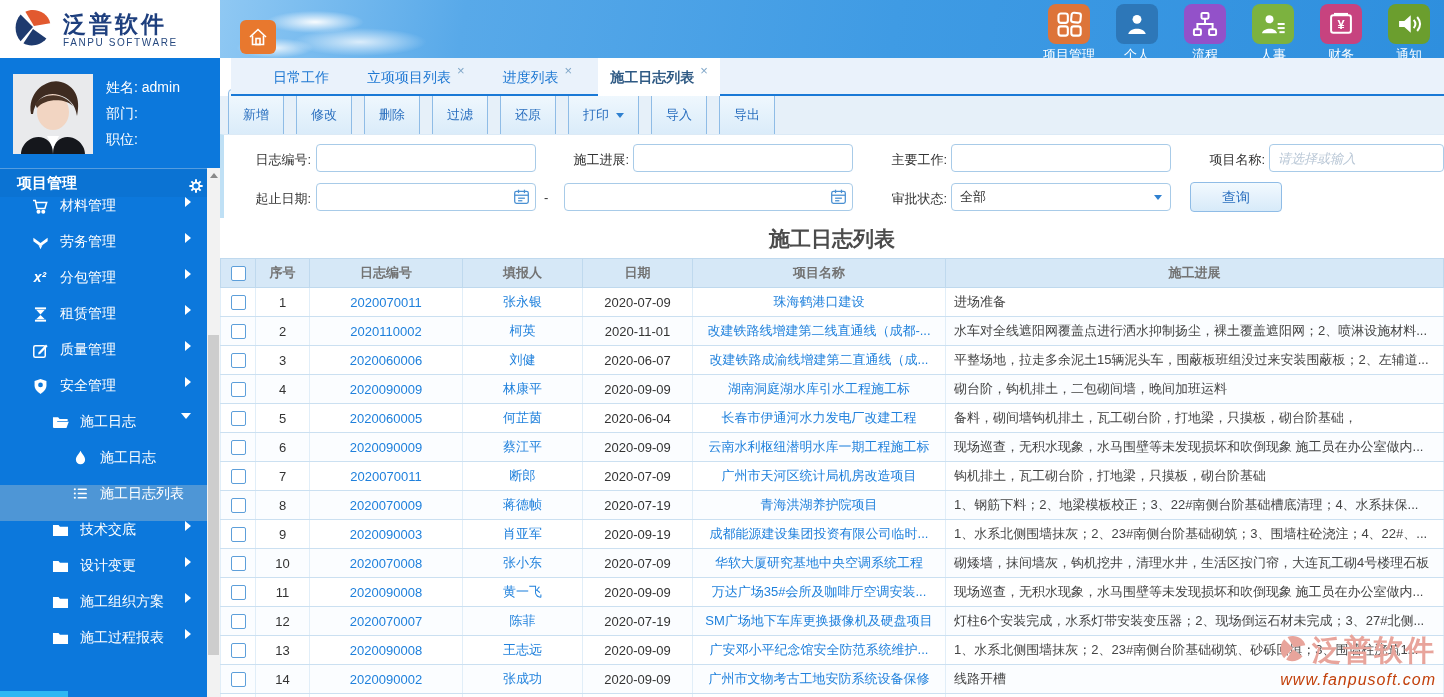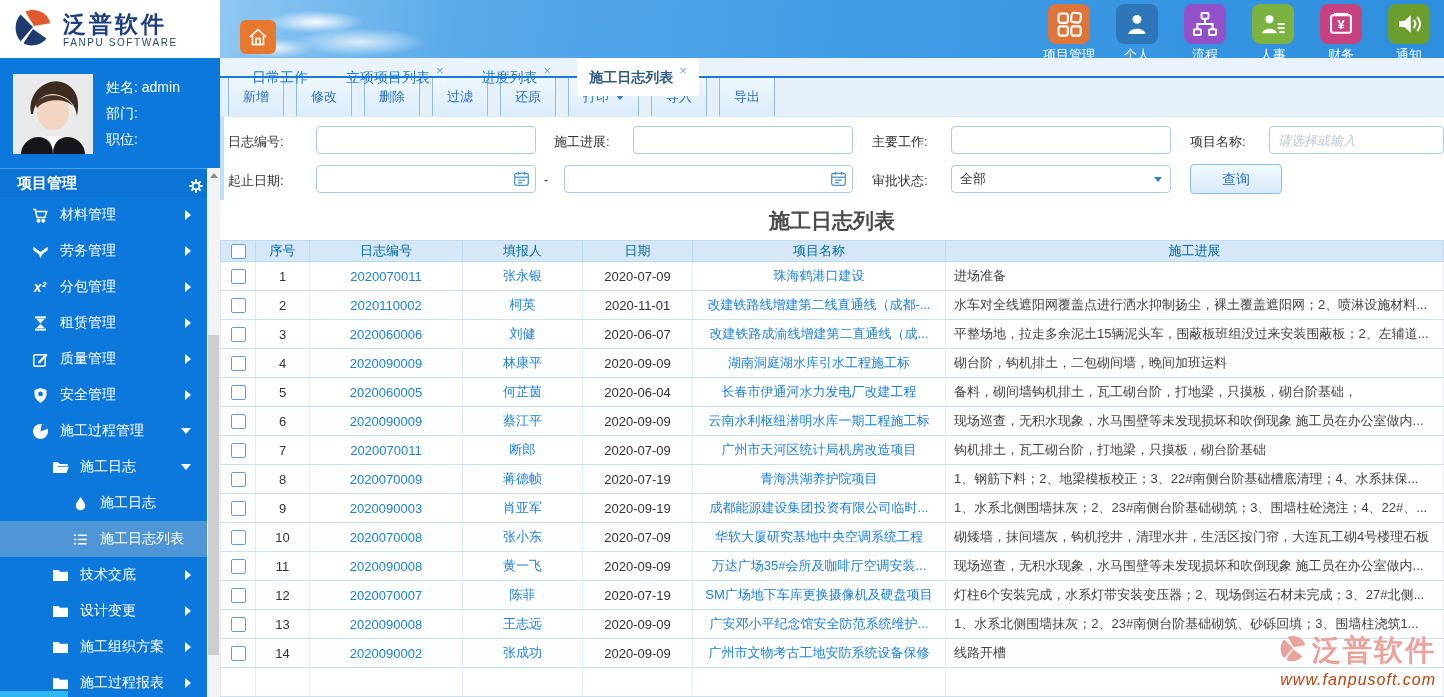--- a/index.html
+++ b/index.html
@@ -25,63 +25,63 @@
   .navicon .nic { width:42px; height:40px; border-radius:8px; margin:0 auto 2px; display:flex; align-items:center; justify-content:center; }
 
   
   .sidebar { position:absolute; top:58px; left:0; width:220px; height:639px; background:#0C78DC; overflow:hidden; }
   .userpanel { position:absolute; top:0; left:0; width:100%; height:110px; }
   .avatar { position:absolute; left:13px; top:16px; width:80px; height:80px; background:#E9EAEC; overflow:hidden; }
   .userlines { position:absolute; left:106px; top:16px; color:#fff; font-size:14px; line-height:26px; }
   .section { position:absolute; top:110px; left:0; width:100%; height:29px; line-height:28px; color:#fff; font-weight:bold; font-size:15px; padding-left:17px; border-top:1px solid rgba(255,255,255,.3); background:rgba(0,0,0,.04); }
   .section .gear { position:absolute; right:16px; top:6px; }
   .menu { position:absolute; top:139px; left:0; width:207px; bottom:0; }
-  .mi { position:relative; height:36px; display:flex; align-items:center; color:#fff; font-size:14px; cursor:pointer; }
+  .mi { position:relative; height:36px; display:flex; align-items:flex-start; color:#fff; font-size:14px; cursor:pointer; }
   .mi .mic { width:20px; display:flex; justify-content:center; margin-right:10px; }
   .mi.l0 { padding-left:30px; }
   .mi.l1 { padding-left:50px; }
   .mi.l2 { padding-left:70px; }
   .mi.sel { background:#4E96D6; }
   .mi .marr { position:absolute; right:16px; }
   .arr-r { width:0; height:0; border-left:6px solid #fff; border-top:5px solid transparent; border-bottom:5px solid transparent; }
   .arr-d { width:0; height:0; border-top:6px solid #fff; border-left:5px solid transparent; border-right:5px solid transparent; }
   .x2glyph { color:#fff; font-weight:bold; font-size:14px; font-style:italic; }
   
   .sb-lane { position:absolute; top:110px; right:0; bottom:0; width:13px; background:#F2F2F2; }
   .sb-up { position:absolute; top:0; left:0; width:13px; height:14px; background:#F2F2F2; display:flex; align-items:center; justify-content:center; }
   .sb-up i { width:0; height:0; border-bottom:5px solid #8A8A8A; border-left:4px solid transparent; border-right:4px solid transparent; }
   .sb-thumb { position:absolute; top:167px; left:1px; width:11px; height:320px; background:#CDCDCD; }
   .corner-strip { position:absolute; left:0; bottom:0; width:68px; height:6px; background:#2FB7F3; }
 
   
   .main { position:absolute; top:58px; left:220px; right:0; bottom:0; background:#fff; overflow:hidden; }
-  .tabbar { position:relative; height:20px; background:#EAF2FB; display:flex; padding-left:20px; }
+  .tabbar { position:relative; height:38px; background:#EAF2FB; display:flex; padding-left:30px;margin-left:11px; }
   .tabbar::after { content:""; position:absolute; left:0; right:0; bottom:0; height:2px; background:#1A79D6; z-index:1; }
   .tab { position:relative; z-index:2; height:38px; line-height:36px; padding:0 12px; margin-right:14px; font-size:14px; color:#2079D3; cursor:pointer; display:flex; align-items:center; gap:4px; }
   .tab.active { background:#fff; color:#2F5A84; font-weight:bold; z-index:3; }
   .tab .closex { font-size:13px; color:#7FA6C8; margin-left:2px; position:relative; top:-6px; font-weight:normal; }
   .toolbar { height:38px; background:#E6F0F9; display:flex; align-items:center; gap:12px; padding-left:8px; }
   .tbtn { padding:16px 14px; border:1px solid #8FBCE6; border-radius:4px; background:linear-gradient(#F2F9FE,#D7EAF9); color:#2A6FBF; font-size:13px; cursor:pointer; display:flex; align-items:center; }
   .caret { width:0; height:0; border-top:5px solid #2F80D0; border-left:4px solid transparent; border-right:4px solid transparent; margin-left:7px; display:inline-block; }
 
   .filter { position:relative; height:84px; background:#fff; border-left:4px solid #BFE0F5; border-top:1px solid #DCEAF6; }
-  .flabel { position:absolute; font-size:13px; color:#333; }
+  .flabel { position:absolute; font-size:13px; color:#333; text-align:right; }
   .finput { position:absolute; height:28px; border:1px solid #A8CBE8; border-radius:4px; font-size:13px; padding:0 8px; color:#333; outline:none; background:#fff;font-style:italic; }
   .finput::placeholder { color:#B9C7D6; }
   .fselect { position:absolute; height:28px; border:1px solid #A8CBE8; border-radius:4px; background:#fff; font-size:13px; color:#333; line-height:26px; padding:0 8px; cursor:pointer; }
   .fselect .caret { position:absolute; right:8px; top:11px; }
   .calbox { position:absolute; right:6px; top:5px; width:17px; height:17px; cursor:pointer; }
   .dash { position:absolute; font-size:13px; color:#333; }
   .qbtn { position:absolute; width:92px; height:30px; border:1px solid #8FBCE6; border-radius:4px; background:linear-gradient(#F2F9FE,#D7EAF9); color:#2A6FBF; font-size:14px; text-align:center; line-height:28px; cursor:pointer; }
 
   .ttitle { height:40px; text-align:center; font-size:21px; font-weight:bold; color:#4B4B4B; line-height:42px; }
   table.grid { width:1224px; border-collapse:collapse; table-layout:fixed; font-size:13px; }
   .grid col.c-sel{width:35px} .grid col.c-seq{width:54px} .grid col.c-code{width:153px}
   .grid col.c-rep{width:120px} .grid col.c-date{width:110px} .grid col.c-proj{width:253px}
-  .grid th { height:21px; background:#D6E8F7; color:#0369a1; font-weight:normal; border:1px solid #BFD9EE; border-left:none; }
+  .grid th { height:29px; background:#D6E8F7; color:#737373; font-weight:bold; border:1px solid #BFD9EE; border-left:none; }
   .grid th:first-child { border-left:1px solid #BFD9EE; }
   .grid td { height:29px; border-bottom:1px solid #CBE0F1; border-right:1px solid #E1EEF8; text-align:center; overflow:hidden; white-space:nowrap; }
   .grid td:first-child { border-left:1px solid #E1EEF8; }
   .grid tr:nth-child(even) td { background:#FBFDFF; }
   .grid td.prog { text-align:left; padding:0 8px; color:#444; }
   .cb { width:15px; height:15px; border:1px solid #5D9FDA; border-radius:2px; background:#fff; margin:0 auto; cursor:pointer; }
   .lnk { color:#1F80DC; cursor:pointer; }
 
   .watermark { position:absolute; right:8px; bottom:8px; text-align:right; pointer-events:none; z-index:5; }
   .wm-line1 { display:flex; align-items:center; justify-content:flex-end; gap:4px; font-size:29px; font-weight:bold; color:#E8A49B; letter-spacing:2px; }
@@ -277,30 +277,20 @@
         <div class="mi l0">
           <span class="mic">
             <svg width="19" height="19" viewBox="0 0 24 24" fill="#fff">
               <path d="M12 2.5 L19.5 5.2 V10.5 C19.5 15.5 16 18.7 12 21.5 C8 18.7 4.5 15.5 4.5 10.5 V5.2 Z"></path>
               <circle cx="12" cy="10" r="3" fill="#0C78DC"></circle>
             </svg>
           </span>
           <span>安全管理</span>
           <span class="marr arr-r"></span>
         </div>
-        <div class="mi l0">
-          <span class="mic">
-            <svg width="19" height="19" viewBox="0 0 24 24">
-              <circle cx="12" cy="12" r="9.5" fill="#fff"></circle>
-              <path d="M12 12 L21 8.5 A9.5 9.5 0 0 0 13.5 2.6 Z" fill="#0C78DC"></path>
-            </svg>
-          </span>
-          <span>施工过程管理</span>
-          <span class="marr arr-d"></span>
-        </div>
         <div class="mi l1">
           <span class="mic">
             <svg width="19" height="19" viewBox="0 0 24 24" fill="#fff">
               <path d="M2.5 5.5 H9 L10.8 7.5 H21 V10 H8 L5.2 18.5 H2.5 Z"></path>
               <path d="M6.5 11 H22.5 L19.5 19 H3.5 Z"></path>
             </svg>
           </span>
           <span>施工日志</span>
           <span class="marr arr-d"></span>
         </div>

